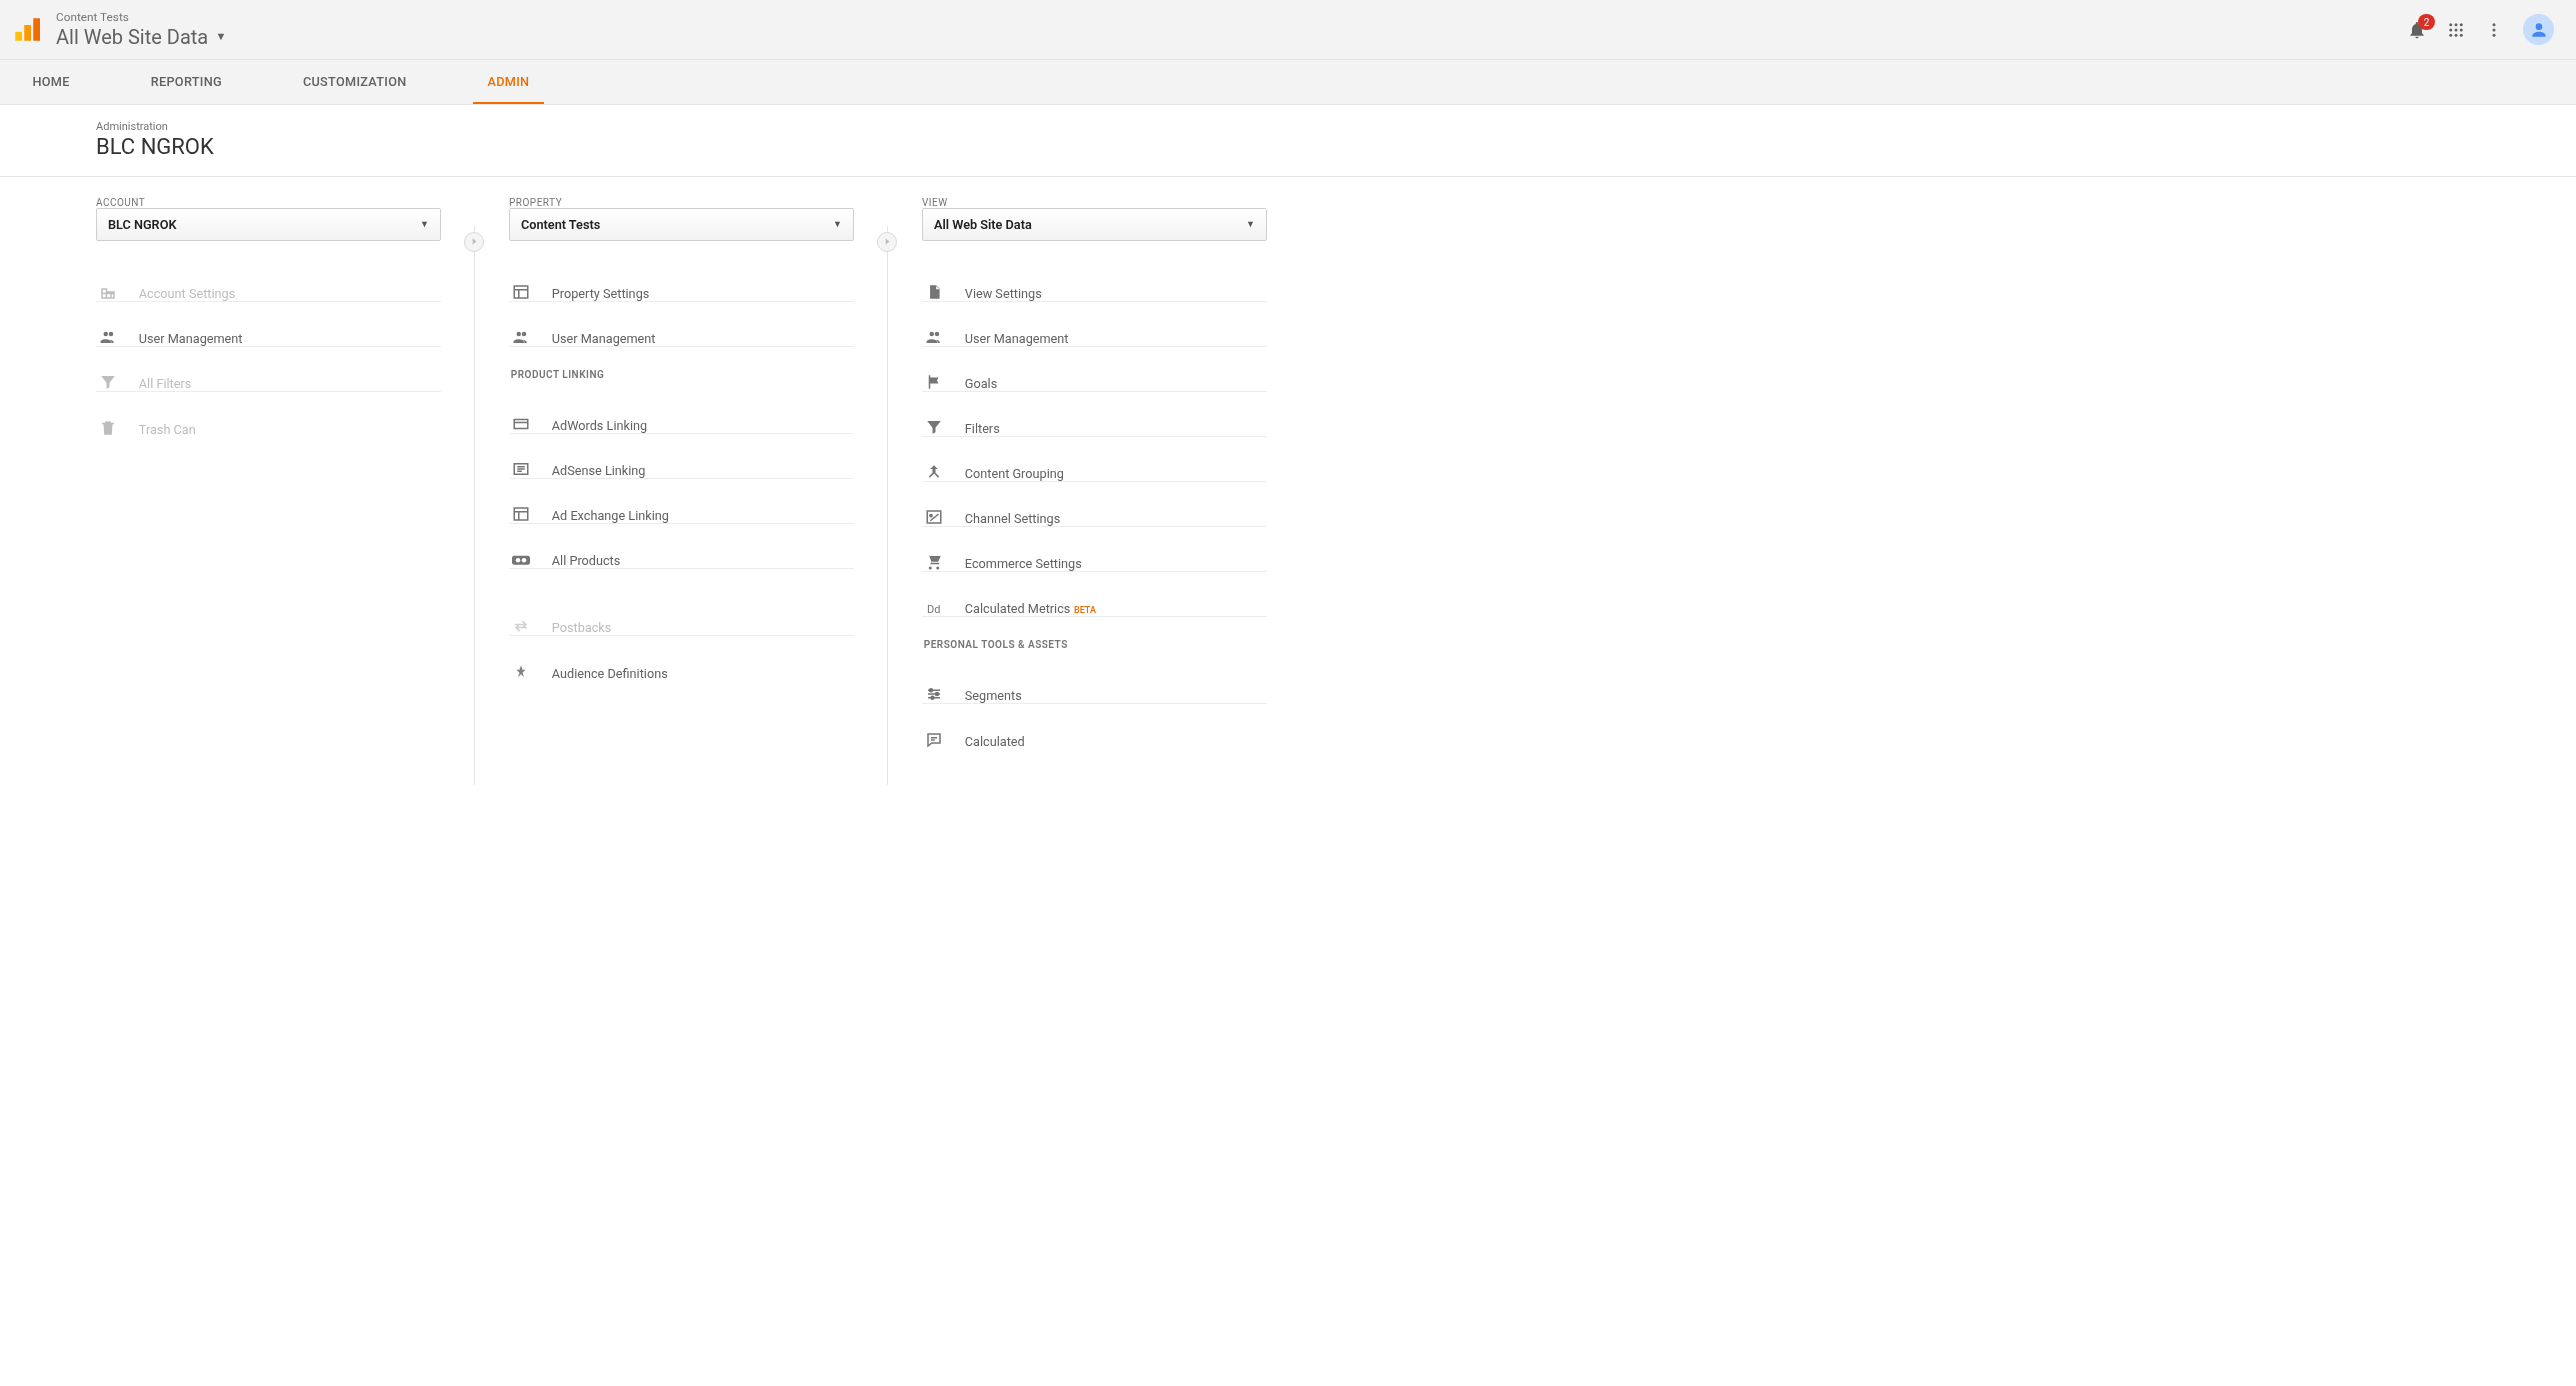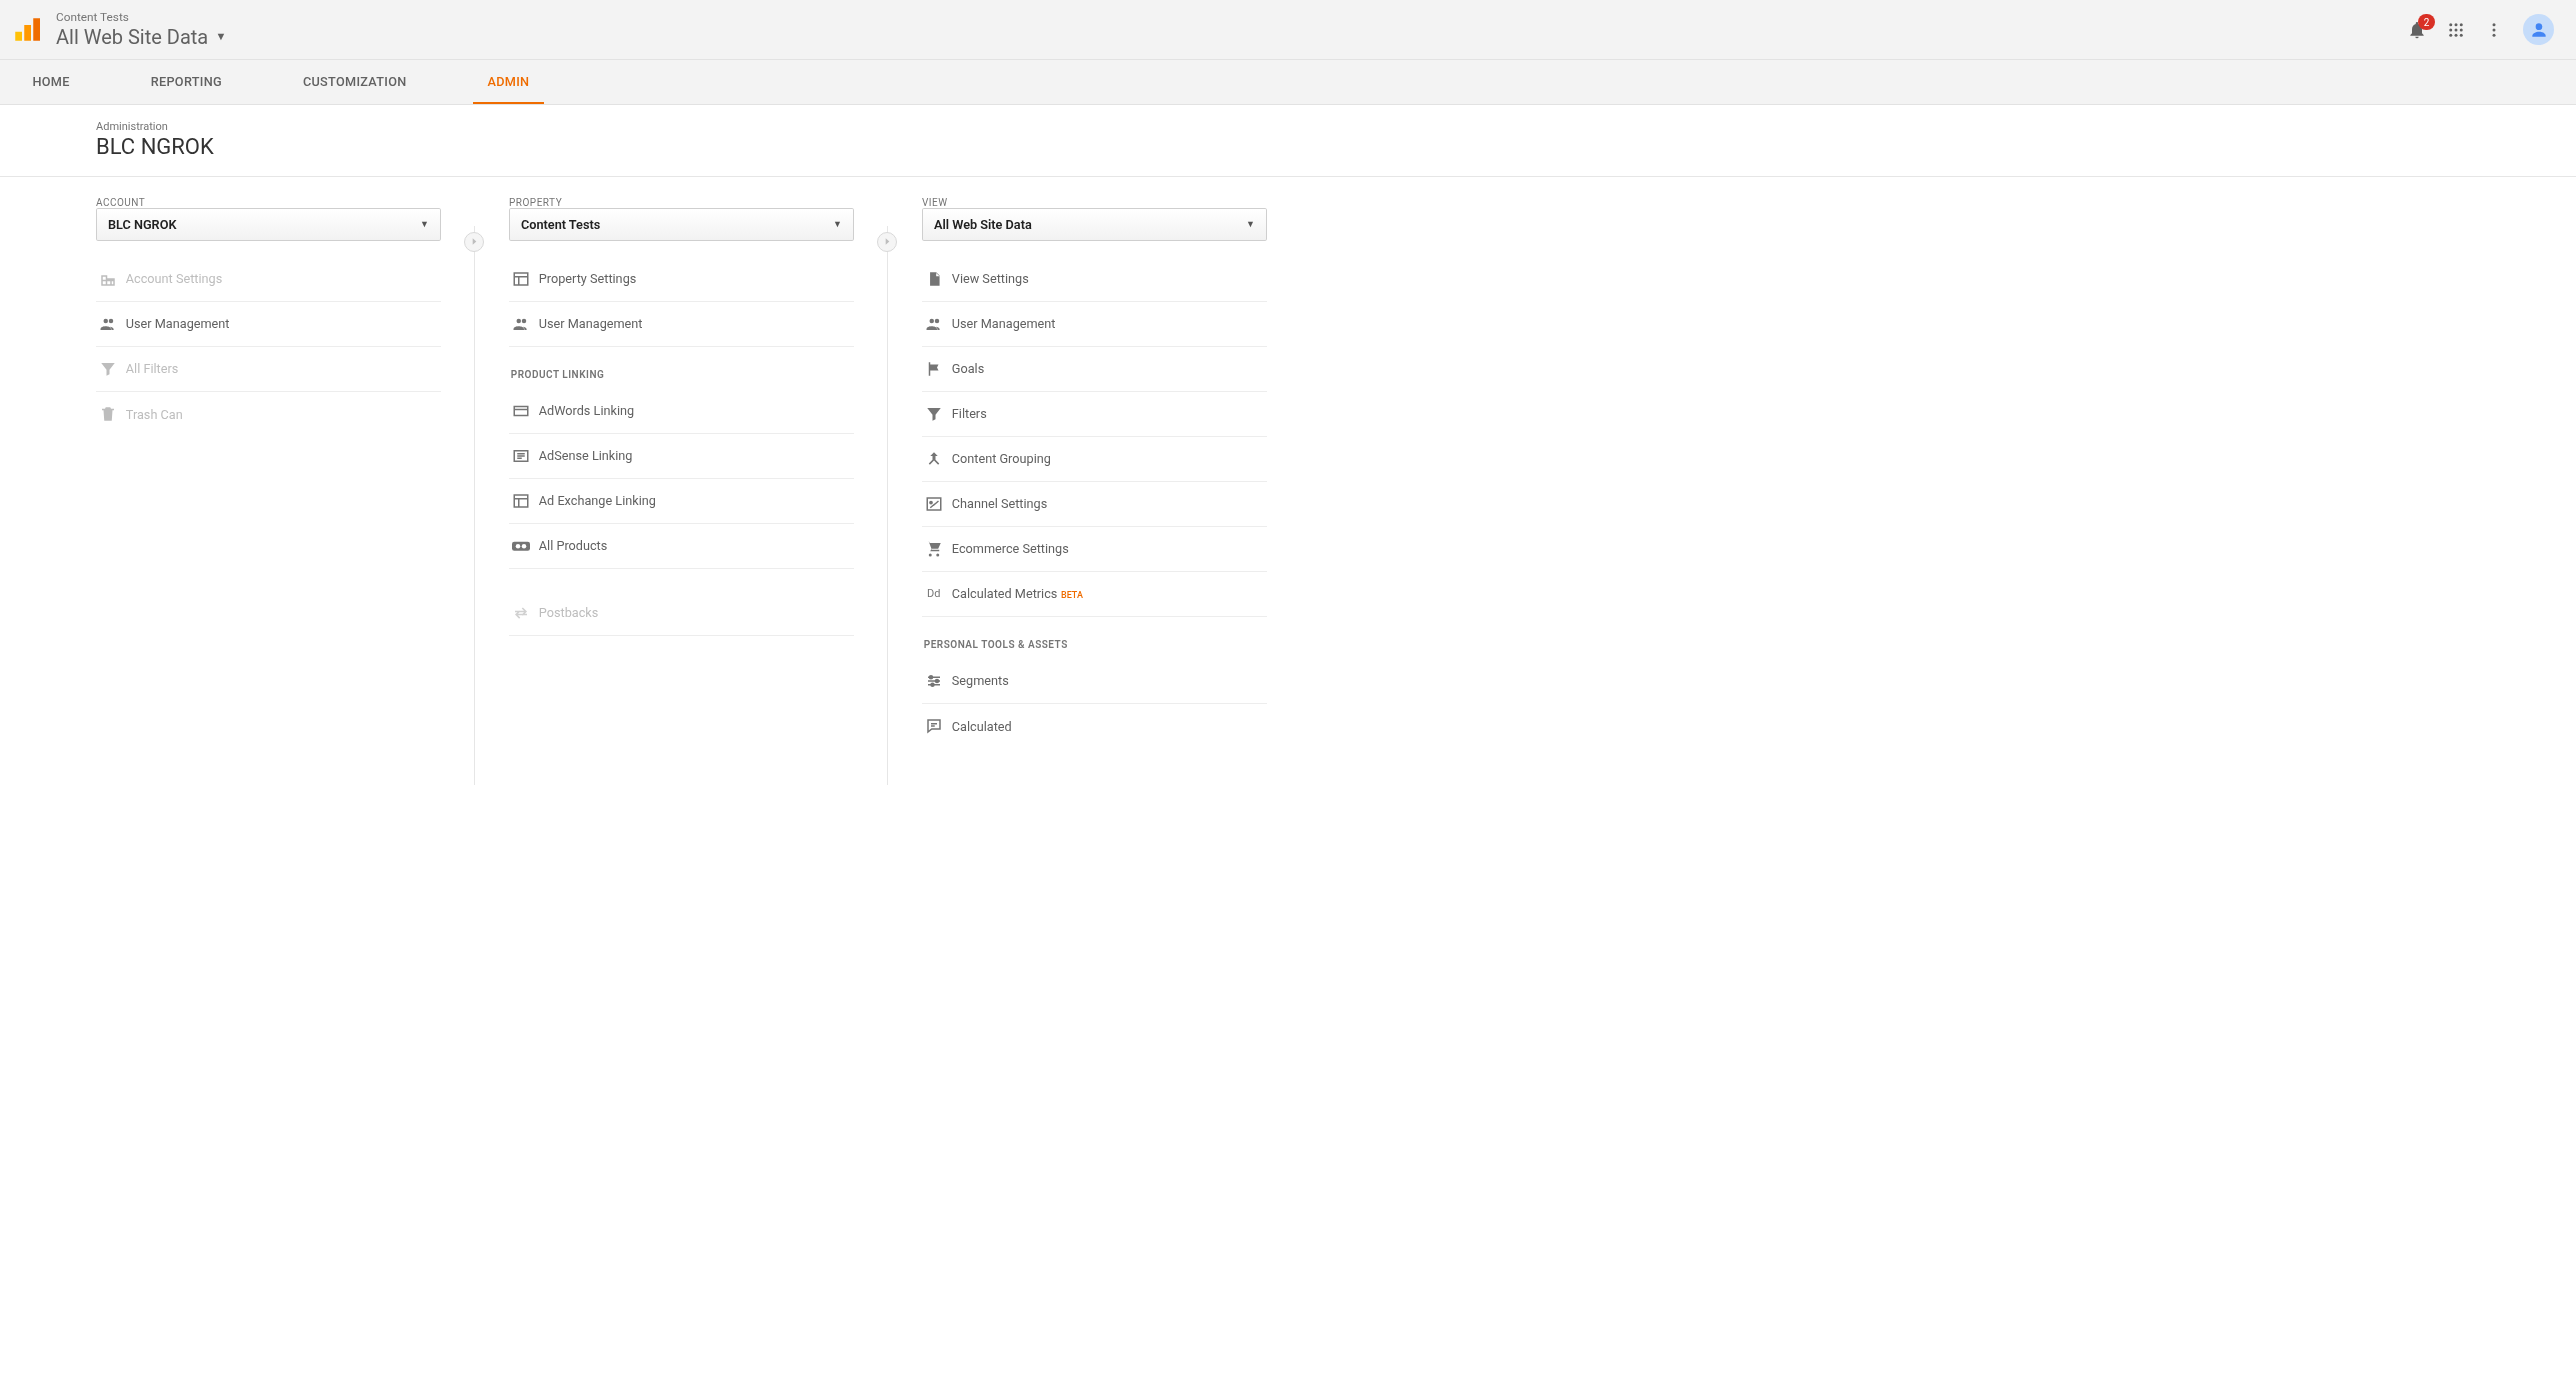--- a/index.html
+++ b/index.html
@@ -122,22 +122,22 @@
     padding:0 11px;
     font-size:12.7px; font-weight:600; color:#212121;
     cursor:pointer;
     margin-bottom:16.3px;
   }
   .select-box .caret { font-size:9px; color:#555; }
 
   .menu-list { }
   .menu-item {
     height:45px;
-    display:flex; align-items:center;
-    gap:8px;
+    display:flex; align-items:flex-end;
+    gap:21px;
     border-bottom:0.9px solid #ededed;
     color:#616161;
     font-size:12.7px;
     cursor:pointer;
     padding:0 1.8px;
   }
   .menu-item.dim { color:#bdbdbd; }
   .menu-item .micon { width:20px; display:flex; justify-content:center; color:#757575; }
   .menu-item.dim .micon { color:#bdbdbd; }
 
@@ -348,20 +348,28 @@
       <div style="height:22px"></div>
 
       <div class="menu-item dim">
         <span class="micon">
             <svg width="18" height="18" viewBox="0 0 24 24" fill="currentColor">
               <path d="M4 9h12l-3-3 1.5-1.5L20 10l-5.5 5.5L13 14l3-3H4V9zm16 6H8l3 3-1.5 1.5L4 14l5.5-5.5L11 10l-3 3h12v2z" opacity="0.7"></path>
             </svg>
           </span>
         <span>Postbacks</span>
       </div>
+      <div class="menu-item" style="border-bottom:none">
+        <span class="micon">
+            <svg width="18" height="18" viewBox="0 0 24 24" fill="currentColor">
+              <path d="M12 3l-2 6H6l4 4-2 6 4-4 4 4-2-6 4-4h-4l-2-6z" opacity="0.9"></path>
+            </svg>
+          </span>
+        <span>Audience Definitions</span>
+      </div>
     </div>
   </div>
 
   <div class="col">
     <div class="col-divider div2"></div>
     <div class="arrow-sep sep2">
       <svg width="11" height="11" viewBox="0 0 24 24" fill="currentColor">
           <path d="M8 5l8 7-8 7z"></path>
         </svg>
     </div>

